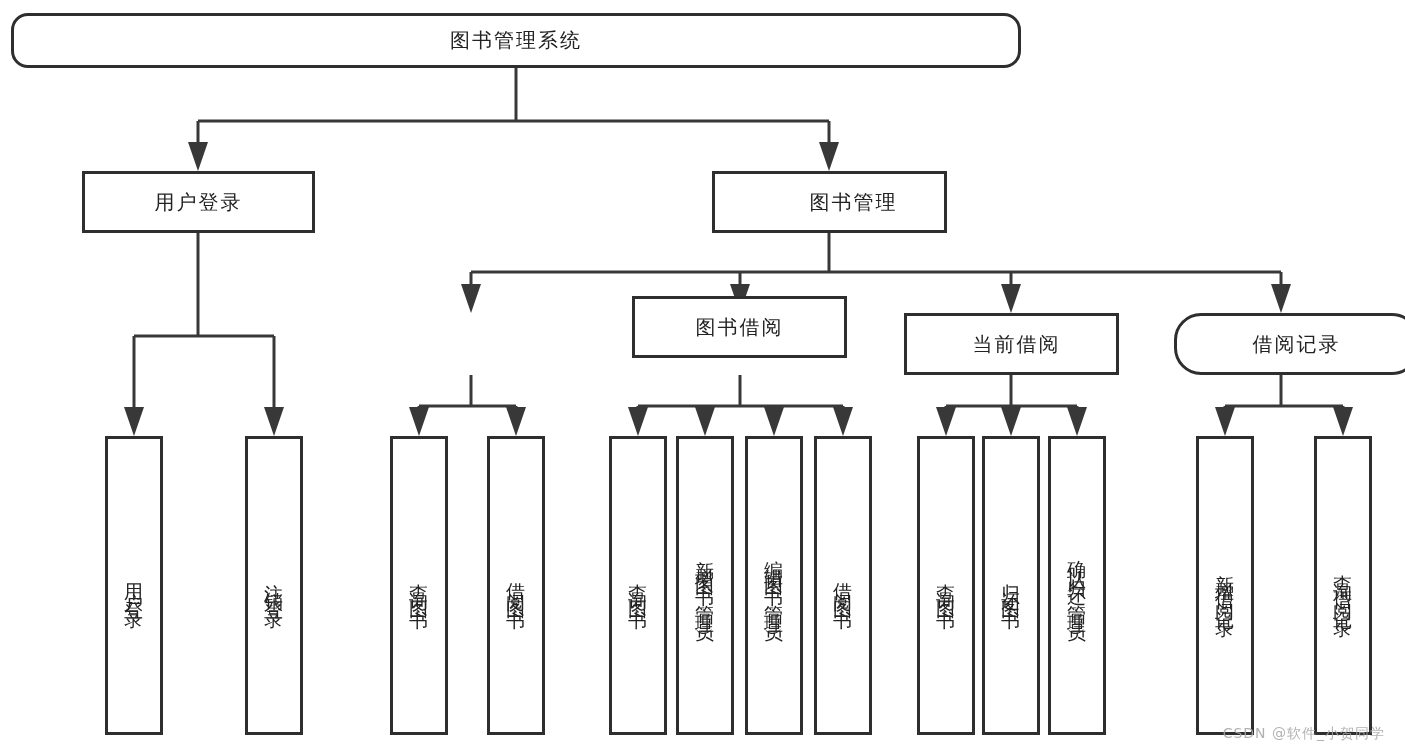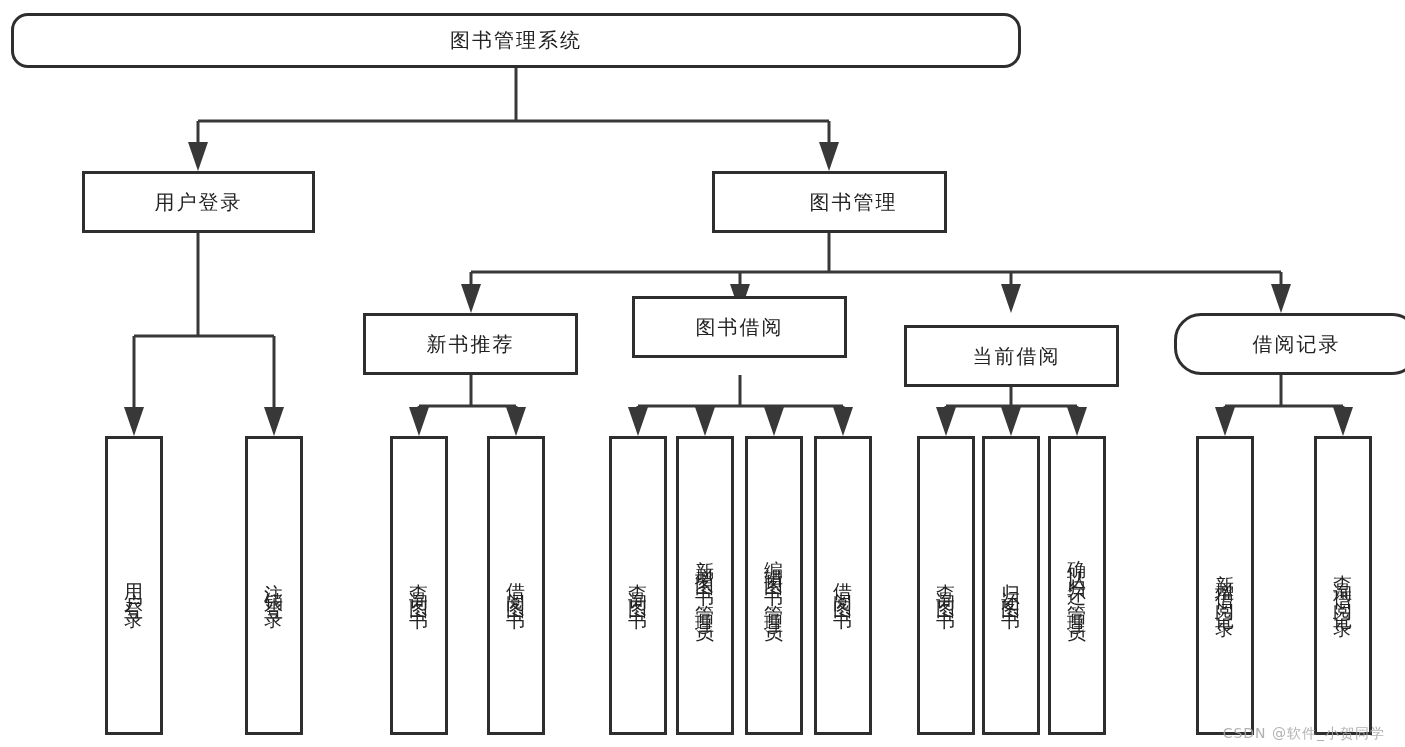--- a/index.html
+++ b/index.html
@@ -118,23 +118,22 @@
       <polygon points="1215,407 1235,407 1225,436"></polygon>
       <polygon points="1333,407 1353,407 1343,436"></polygon>
     </g>
   </svg>
 
   <div class="box h" style="left:11px; top:13px; width:1010px; height:55px;border-radius:17px;">图书管理系统</div>
 
   <div class="box h" style="left:82px; top:171px; width:233px; height:62px;">用户登录</div>
   <div class="box h" style="left:712px; top:171px; width:235px; height:62px;padding-left:48px;">图书管理</div>
 
-  <div class="box h" style="left:363px; top:313px; width:215px; height:62px;">新书推荐</div>
   <div class="box h" style="left:632px; top:296px; width:215px; height:62px;">图书借阅</div>
-  <div class="box h" style="left:904px; top:325px; width:215px; height:62px;padding-left:10px;">当前借阅</div>
+  <div class="box h" style="left:904px; top:313px; width:215px; height:62px;padding-left:10px;">当前借阅</div>
   <div class="box h" style="left:1174px; top:313px; width:245px; height:62px;border-radius:27px;">借阅记录</div>
 
   <div class="box v" style="left:105px; top:436px; width:58px; height:299px;">用户登录</div>
   <div class="box v" style="left:245px; top:436px; width:58px; height:299px;">注销登录</div>
 
   <div class="box v" style="left:390px; top:436px; width:58px; height:299px;">查询图书</div>
   <div class="box v" style="left:487px; top:436px; width:58px; height:299px;">借阅图书</div>
 
   <div class="box v" style="left:609px; top:436px; width:58px; height:299px;">查询图书</div>
   <div class="box v" style="left:676px; top:436px; width:58px; height:299px;">新增图书（管理员）</div>

